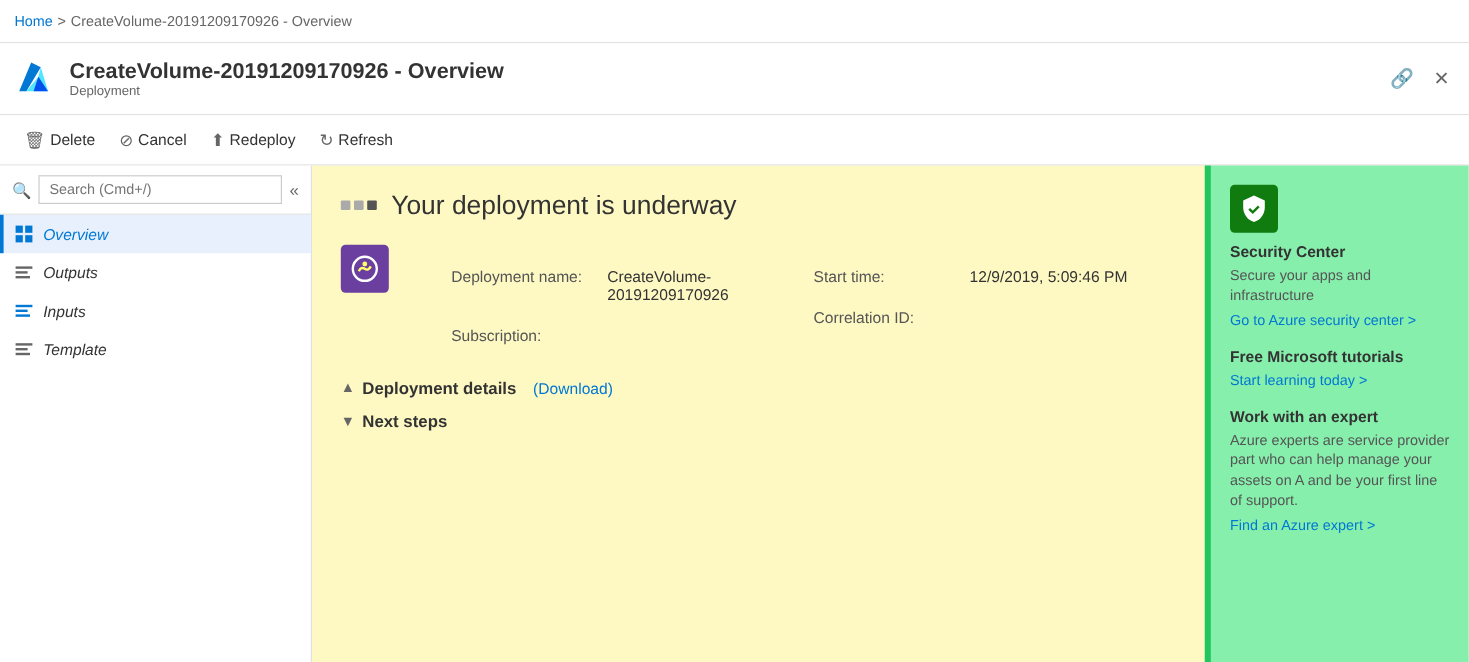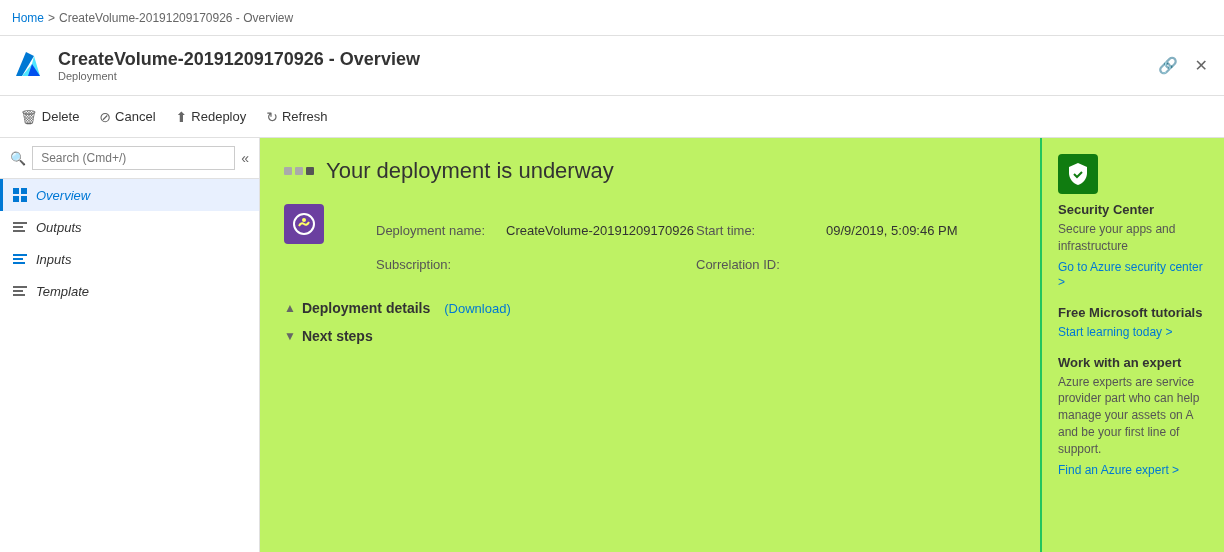--- a/index.html
+++ b/index.html
@@ -30,24 +30,24 @@
     
     .sidebar { width: 260px; background: #fff; border-right: 1px solid #e0e0e0; flex-shrink: 0; }
     .search-box { display: flex; align-items: center; padding: 8px 10px; border-bottom: 1px solid #e0e0e0; gap: 6px; }
     .search-box input { border: 1px solid #ccc; padding: 4px 8px; font-size: 12px; flex: 1; outline: none; }
     .search-collapse { background: none; border: none; cursor: pointer; color: #666; font-size: 14px; }
     .nav-item { display: flex; align-items: center; padding: 8px 12px; gap: 8px; cursor: pointer; font-size: 13px; font-style: italic; }
     .nav-item.active { background: #e8f0fe; color: #0078d4; border-left: 3px solid #0078d4; padding-left: 9px; }
     .nav-icon { width: 16px; height: 16px; flex-shrink: 0; }
 
     
-    .content { flex: 1; background: #bef264; overflow-y: auto; padding: 20px 24px; }
-
-    
-    .right-panel { width: 184px; background: #bef264; border-left: 2px solid #22c55e; padding: 16px; overflow-y: auto; flex-shrink: 0; }
+    .content { flex: 1; background: #fef9c3; overflow-y: auto; padding: 20px 24px; }
+
+    
+    .right-panel { width: 220px; background: #86efac; border-left: 5px solid #22c55e; padding: 16px; overflow-y: auto; flex-shrink: 0; }
 
     
     .deploy-header { display: flex; align-items: center; gap: 12px; margin-bottom: 20px; }
     .deploy-spinner { display: flex; gap: 3px; }
     .dot { width: 8px; height: 8px; background: #999; border-radius: 1px; }
     .deploy-title { font-size: 22px; font-weight: 300; color: #333; }
 
     
     .deploy-info { display: flex; gap: 40px; margin-bottom: 24px; }
     .deploy-info-icon { width: 40px; height: 40px; background: #6b3fa0; border-radius: 4px; display: flex; align-items: center; justify-content: center; flex-shrink: 0; margin-right: 12px; }
@@ -201,21 +201,21 @@
             <span class="info-value">CreateVolume-20191209170926</span>
           </div>
           <div class="info-row">
             <span class="info-label">Subscription:</span>
             <span class="info-value"></span>
           </div>
         </div>
         <div class="info-col">
           <div class="info-row">
             <span class="info-label">Start time:</span>
-            <span class="info-value">09/9/2019, 5:09:46 PM</span>
+            <span class="info-value">12/9/2019, 5:09:46 PM</span>
           </div>
           <div class="info-row">
             <span class="info-label">Correlation ID:</span>
             <span class="info-value"></span>
           </div>
         </div>
       </div>
     </div>
 
     <div>

